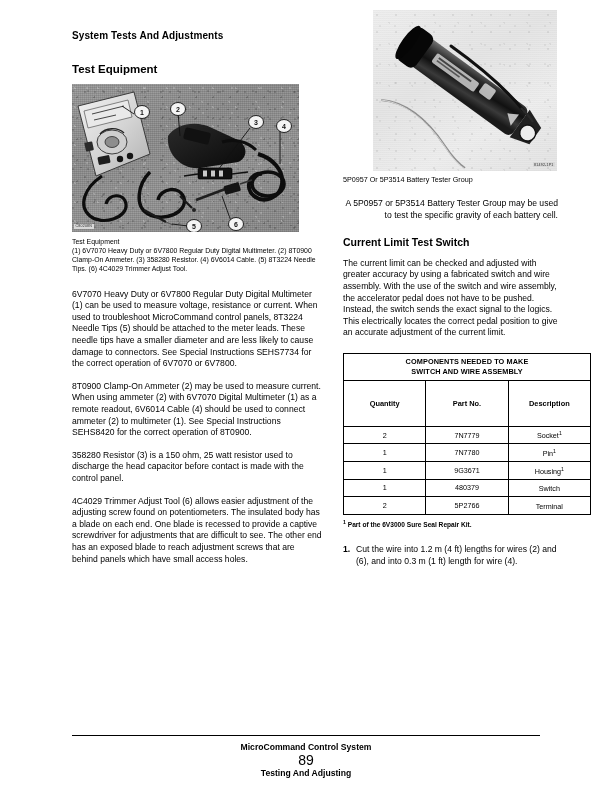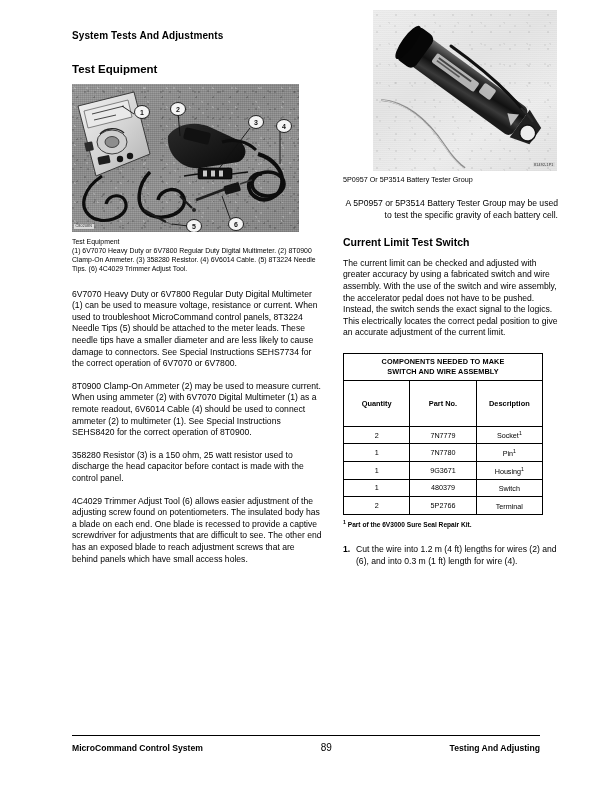--- a/index.html
+++ b/index.html
@@ -142,21 +142,21 @@
       radial-gradient(circle at 70% 60%, rgba(0,0,0,0.06) 0 1px, transparent 1px),
       radial-gradient(circle at 45% 85%, rgba(0,0,0,0.05) 0 1px, transparent 1px);
     background-size: 19px 17px, 23px 21px, 15px 19px;
   }
   .photo2 svg { position: absolute; inset: 0; }
 
   
   .tbl-wrap { margin-top: 14px; }
   table.components {
     border-collapse: collapse;
-    width: 200px;
+    width: 248px;
     table-layout: fixed;
   }
   table.components th,
   table.components td {
     border: 1px solid #000;
     text-align: center;
     font-size: 7.2px;
     line-height: 9px;
     padding: 2.6px 1px;
   }
@@ -210,23 +210,24 @@
   .footer .rule {
     border-top: 1.6px solid #000;
     width: 100%;
     margin-bottom: 6px;
   }
   .footer-row {
     display: flex;
     align-items: center;
     font-size: 8.6px;
     font-weight: bold;
+    flex-direction: column;
   }
   .f-left { flex: 0 0 auto; }
-  .f-center { flex: 1 1 auto; text-align: center; font-weight: normal; font-size: 10px; }
+  .f-center { flex: 1 1 auto; text-align: center; font-weight: normal; font-size: 14px; }
   .f-right { flex: 0 0 auto; }
 </style>
 </head>
 <body>
 
 <div class="page">
 
   <div class="col-left">
 
     <h1 class="h1">System Tests And Adjustments</h1>

